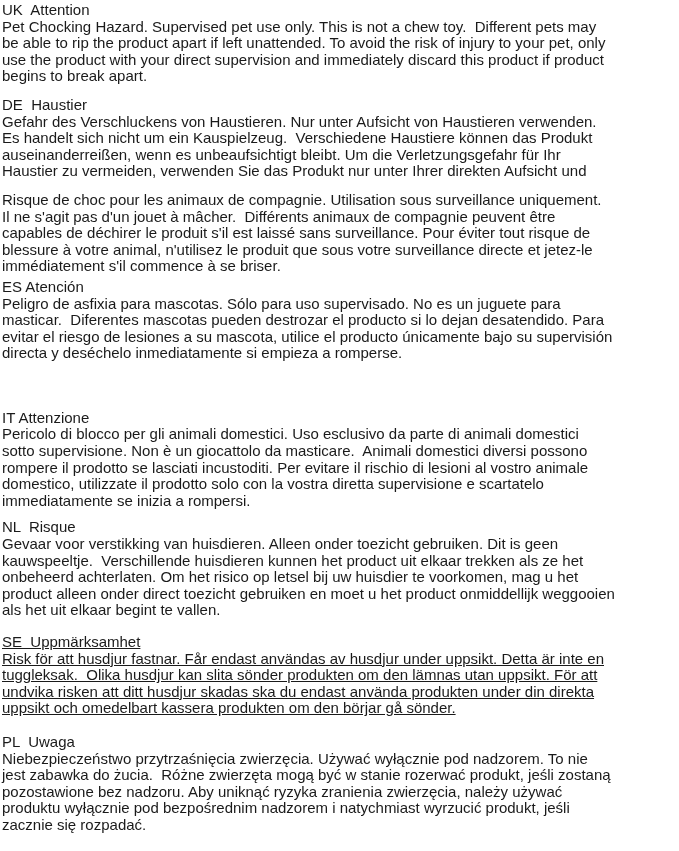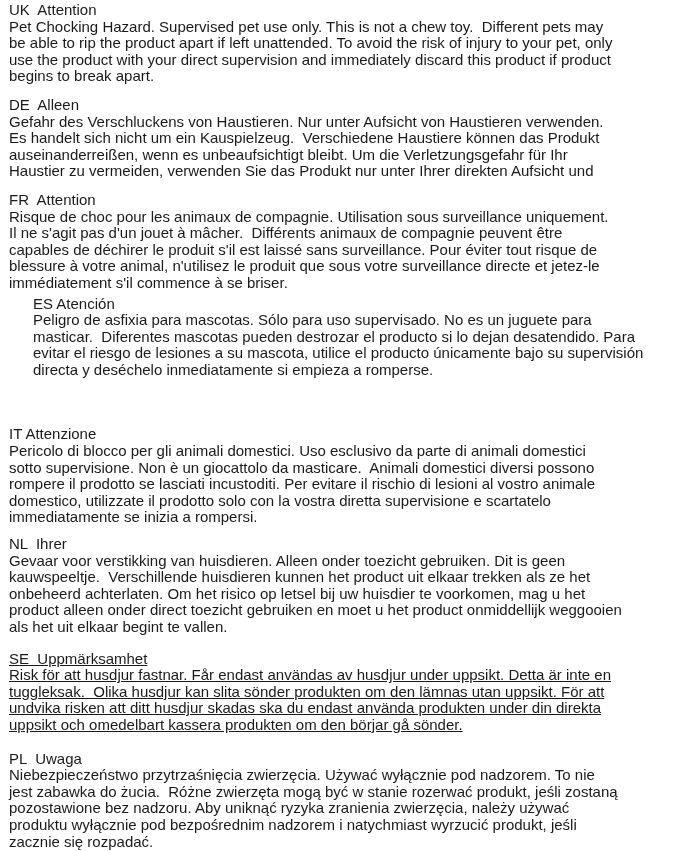--- a/index.html
+++ b/index.html
@@ -9,66 +9,65 @@
   }
   body {
     width: 679px;
     height: 851px;
     overflow: hidden;
   }
   .page {
     box-sizing: border-box;
     width: 679px;
     height: 851px;
-    padding: 2px 0 0 9px;
+    padding: 2px 0 0 2px;
     font-family: "Liberation Sans", "DejaVu Sans", sans-serif;
     font-size: 15px;
     line-height: 16.6px;
     color: #1a1a1a;
     -webkit-font-smoothing: antialiased;
   }
   .sec { margin: 0; }
   .sec .heading,
   .sec .body {
     white-space: pre;      
     letter-spacing: 0;
   }
   
   .sec.s0 { margin-bottom: 12px; }
   .sec.s1 { margin-bottom: 12px; }
   .sec.s2 { margin-bottom: 4px;  }
-  .sec.s3 { margin-bottom: 48px; margin-left: 24px; } 
+  .sec.s3 { margin-bottom: 48px; } 
   .sec.s4 { margin-bottom: 10px; }
   .sec.s5 { margin-bottom: 15px; }
   .sec.s6 { margin-bottom: 17px; text-decoration: underline; }
   .sec.s7 { margin-bottom: 16px;    }
 </style>
 </head>
 <body>
 
 <div class="page">
 
   <section class="sec s0">
     <div class="heading">UK  Attention</div>
     <div class="body">Pet Chocking Hazard. Supervised pet use only. This is not a chew toy.  Different pets may
 be able to rip the product apart if left unattended. To avoid the risk of injury to your pet, only
 use the product with your direct supervision and immediately discard this product if product
 begins to break apart.</div>
   </section>
 
   <section class="sec s1">
-    <div class="heading">DE  Alleen</div>
+    <div class="heading">DE  Haustier</div>
     <div class="body">Gefahr des Verschluckens von Haustieren. Nur unter Aufsicht von Haustieren verwenden.
 Es handelt sich nicht um ein Kauspielzeug.  Verschiedene Haustiere können das Produkt
 auseinanderreißen, wenn es unbeaufsichtigt bleibt. Um die Verletzungsgefahr für Ihr
 Haustier zu vermeiden, verwenden Sie das Produkt nur unter Ihrer direkten Aufsicht und</div>
   </section>
 
   <section class="sec s2">
-    <div class="heading">FR  Attention</div>
     <div class="body">Risque de choc pour les animaux de compagnie. Utilisation sous surveillance uniquement.
 Il ne s'agit pas d'un jouet à mâcher.  Différents animaux de compagnie peuvent être
 capables de déchirer le produit s'il est laissé sans surveillance. Pour éviter tout risque de
 blessure à votre animal, n'utilisez le produit que sous votre surveillance directe et jetez-le
 immédiatement s'il commence à se briser.</div>
   </section>
 
   <section class="sec s3">
     <div class="heading">ES Atención</div>
     <div class="body">Peligro de asfixia para mascotas. Sólo para uso supervisado. No es un juguete para
@@ -80,21 +79,21 @@
   <section class="sec s4">
     <div class="heading">IT Attenzione</div>
     <div class="body">Pericolo di blocco per gli animali domestici. Uso esclusivo da parte di animali domestici
 sotto supervisione. Non è un giocattolo da masticare.  Animali domestici diversi possono
 rompere il prodotto se lasciati incustoditi. Per evitare il rischio di lesioni al vostro animale
 domestico, utilizzate il prodotto solo con la vostra diretta supervisione e scartatelo
 immediatamente se inizia a rompersi.</div>
   </section>
 
   <section class="sec s5">
-    <div class="heading">NL  Ihrer</div>
+    <div class="heading">NL  Risque</div>
     <div class="body">Gevaar voor verstikking van huisdieren. Alleen onder toezicht gebruiken. Dit is geen
 kauwspeeltje.  Verschillende huisdieren kunnen het product uit elkaar trekken als ze het
 onbeheerd achterlaten. Om het risico op letsel bij uw huisdier te voorkomen, mag u het
 product alleen onder direct toezicht gebruiken en moet u het product onmiddellijk weggooien
 als het uit elkaar begint te vallen.</div>
   </section>
 
   <section class="sec s6">
     <div class="heading">SE  Uppmärksamhet</div>
     <div class="body">Risk för att husdjur fastnar. Får endast användas av husdjur under uppsikt. Detta är inte en

